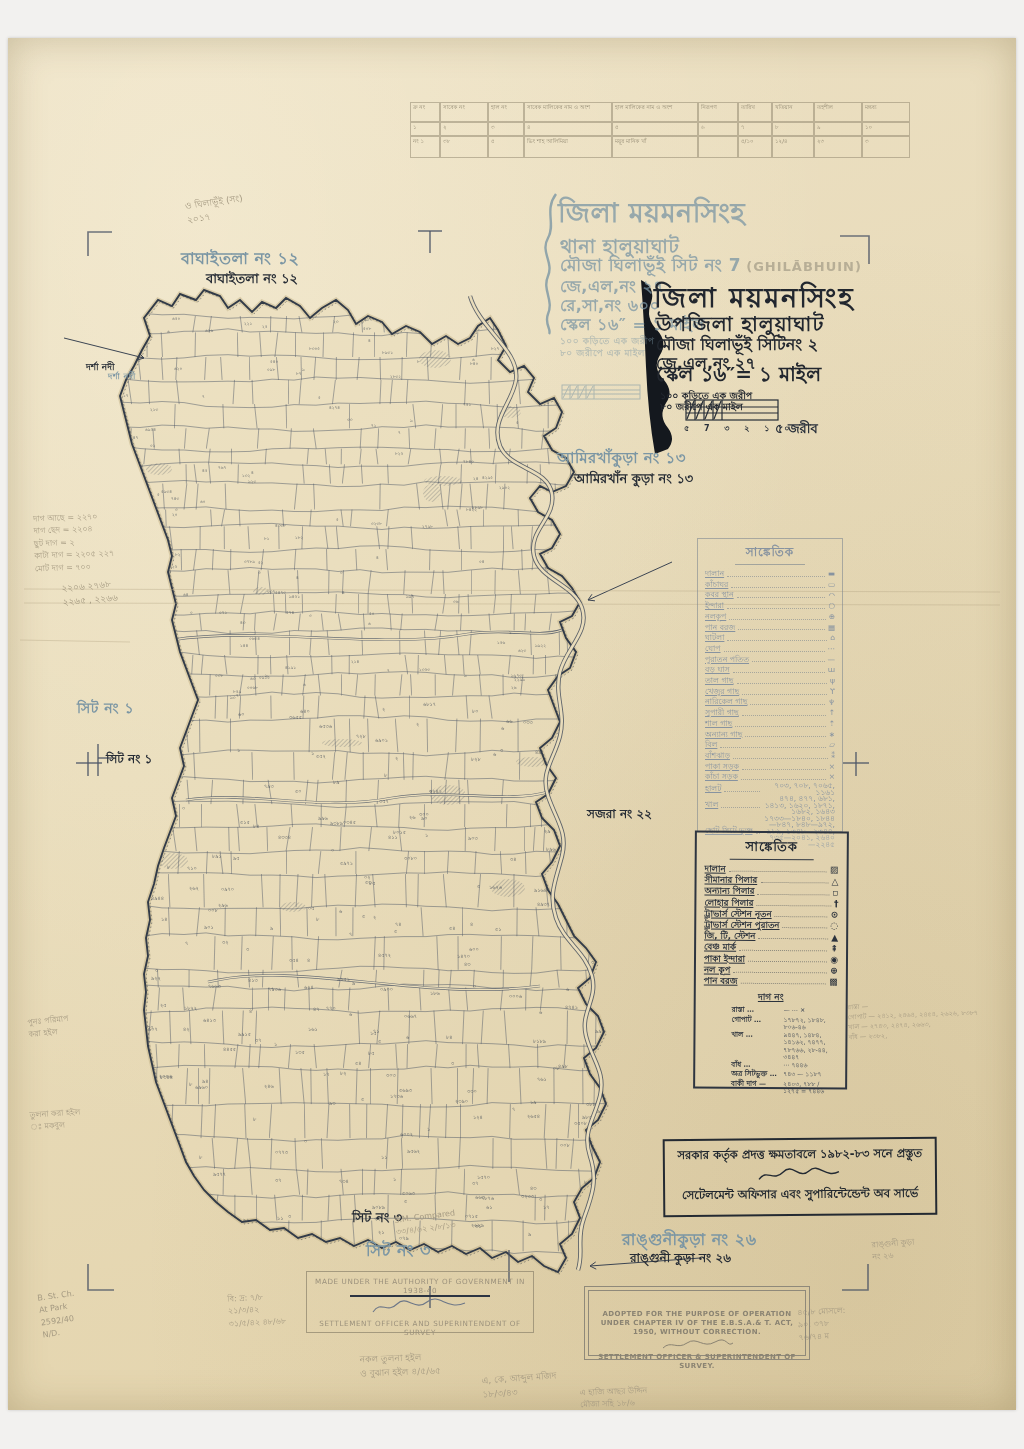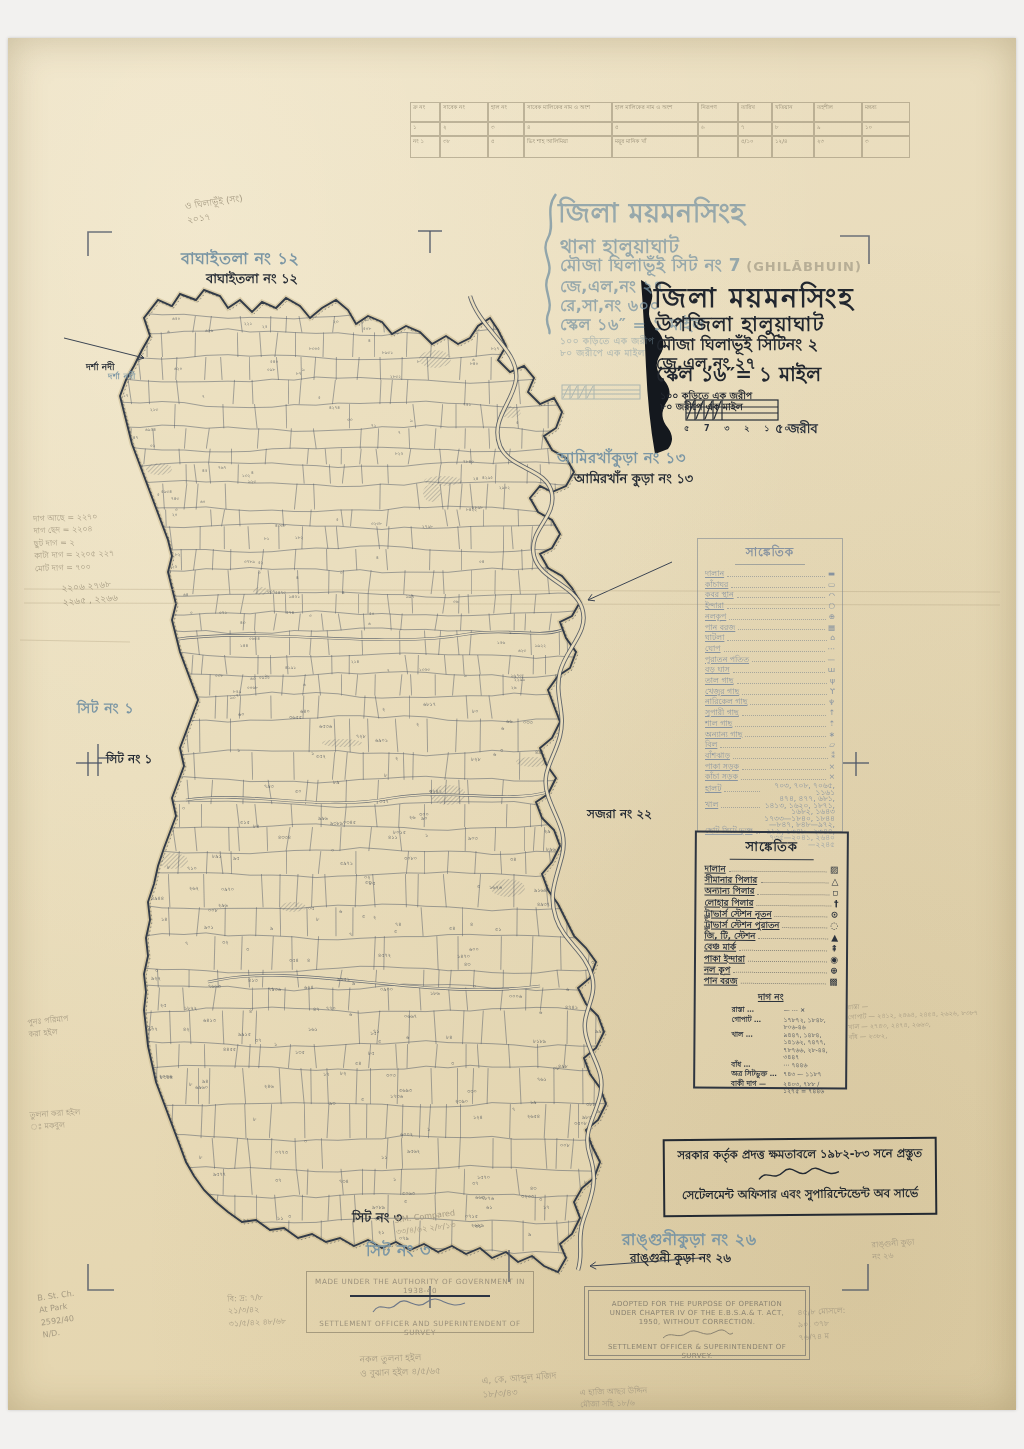--- a/index.html
+++ b/index.html
@@ -76,21 +76,21 @@
   #stamp-bn .s2{font-size:11.5px;font-weight:bold;margin-top:2px;}
   #stamp-made{
     left:306px;top:1271px;width:228px;height:62px;border:1px solid rgba(150,140,115,.8);
     color:#9b917c;padding-top:5px;
   }
   #stamp-made .s1,#stamp-made .s2{font-size:7.2px;letter-spacing:.6px;}
   #stamp-adopt{
     left:584px;top:1286px;width:226px;height:74px;border:1.5px solid #8f897a;color:#8a8372;
     padding:3px;
   }
-  #stamp-adopt .inner{border:1px solid #8f897a;width:100%;height:100%;box-sizing:border-box;padding-top:9px;}
+  #stamp-adopt .inner{border:1px solid #8f897a;width:100%;height:100%;box-sizing:border-box;padding-top:19px;font-weight:bold;}
   #stamp-adopt .s1{font-size:7px;letter-spacing:.4px;line-height:9px;}
   .sig-svg{display:block;margin:1px auto;}
   
   #black-scalebar{position:absolute;left:684px;top:398px;z-index:3;}
   #scale-ticks{position:absolute;left:684px;top:422px;font-size:8px;letter-spacing:6px;color:#2a313b;font-weight:bold;z-index:3;}
   #scale-label{position:absolute;left:775px;top:419px;font-size:13px;color:#2a313b;font-weight:bold;z-index:3;}
   #blue-scalebar{position:absolute;left:560px;top:382px;z-index:3;opacity:.55;}
 </style>
 </head>
 <body>

